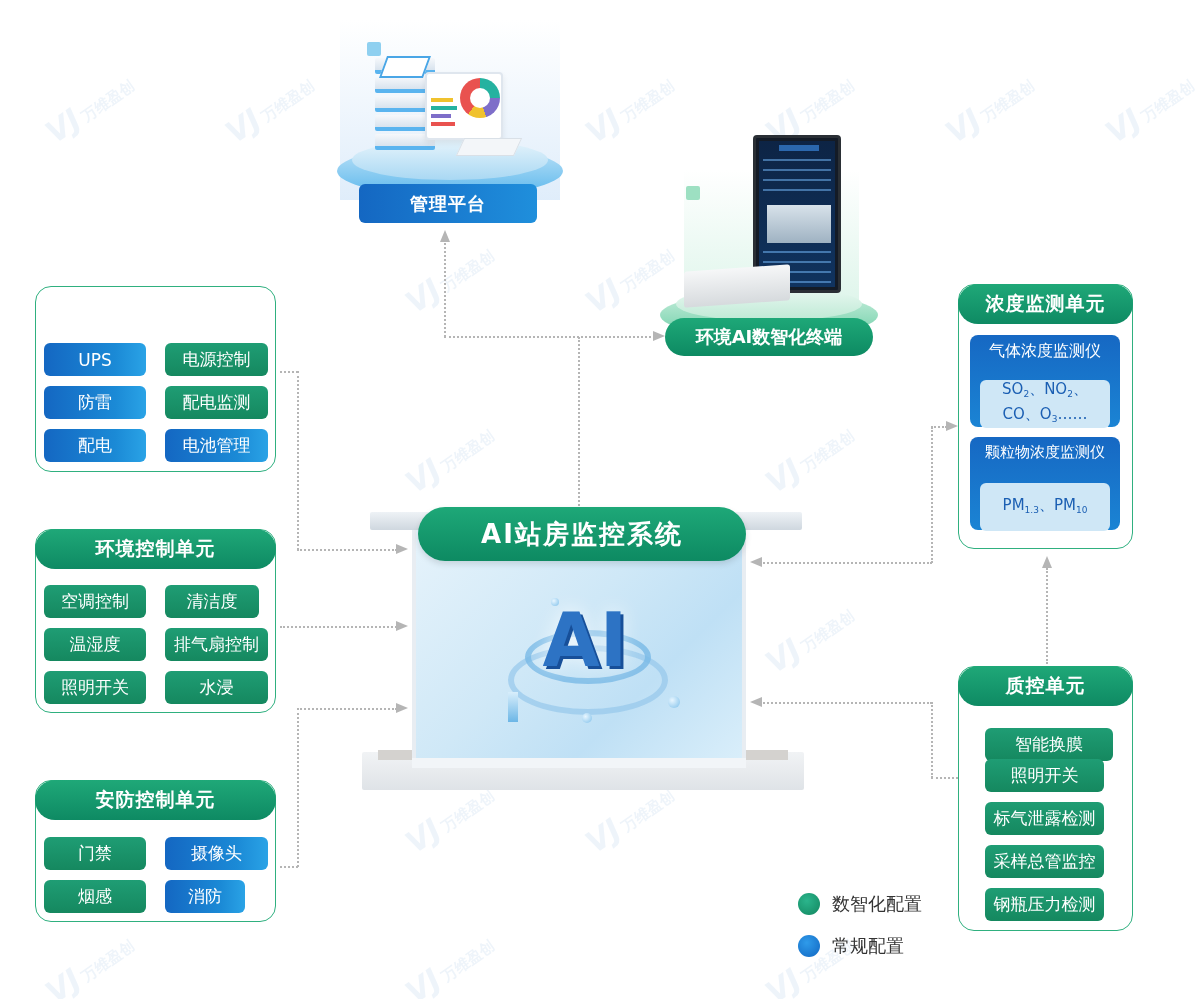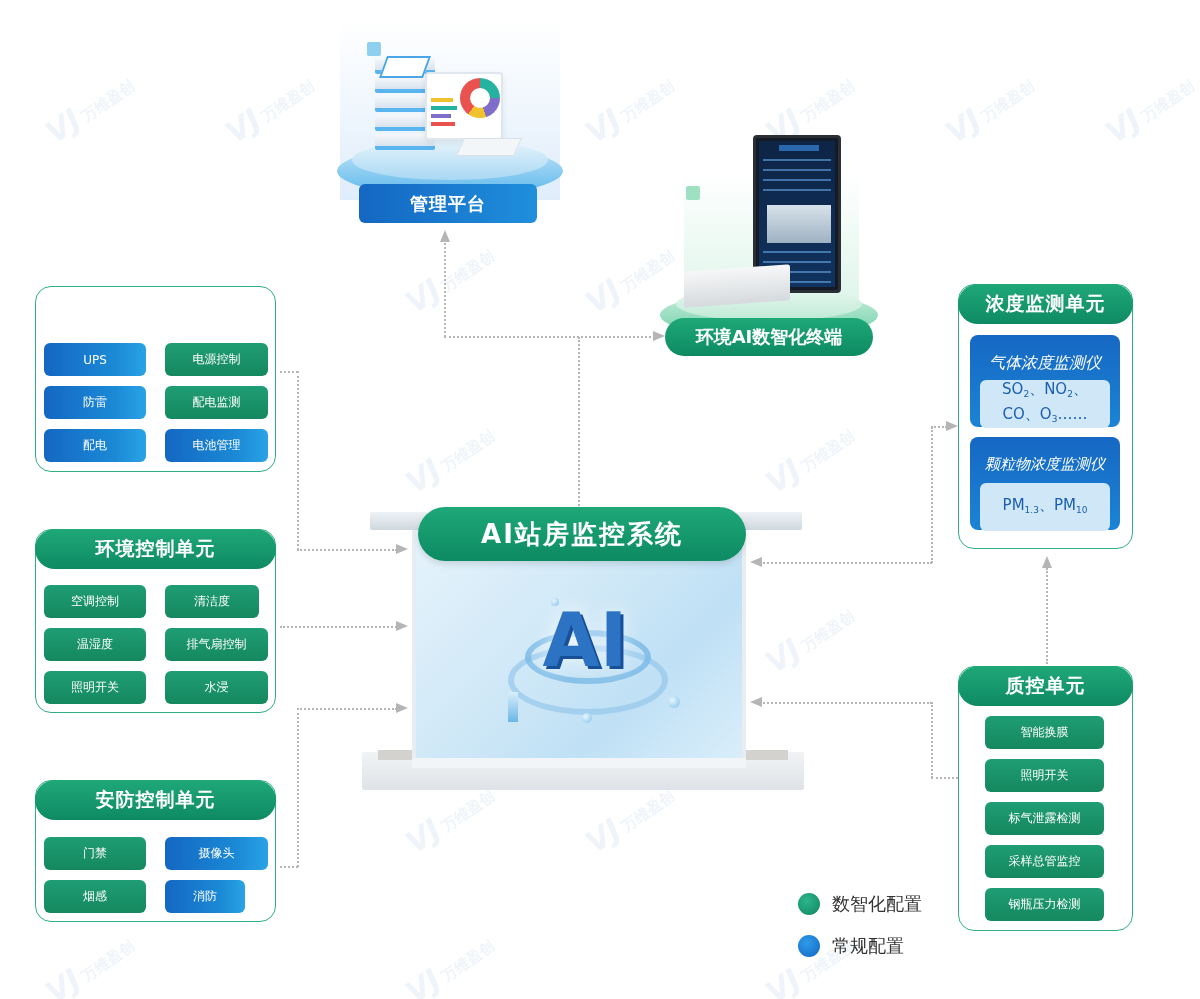--- a/index.html
+++ b/index.html
@@ -8,21 +8,21 @@
 
   
   .wm { position: absolute; color: rgba(120,170,220,0.13); font-weight: bold; font-size: 15px; transform: rotate(-35deg); white-space: nowrap; pointer-events: none; }
   .wm .vj { font-size: 30px; font-style: italic; margin-right: 4px; }
 
   
   .unit { position: absolute; border: 1.5px solid #2fb07f; border-radius: 16px; background: #fff; }
   .unit-title { position: absolute; left: -1px; right: -1px; top: -1px; height: 40px; border-radius: 20px;
     background: linear-gradient(180deg, #1fa878 0%, #0e8a63 100%); color: #fff; font-weight: bold; font-size: 19px;
     display: flex; align-items: center; justify-content: center; letter-spacing: 1px; }
-  .btn { position: absolute; height: 33px; border-radius: 6px; color: #fff; font-size: 12px;
+  .btn { position: absolute; height: 33px; border-radius: 6px; color: #fff; font-size: 17px;
     display: flex; align-items: center; justify-content: center; }
   .btn.blue { background: linear-gradient(90deg, #1467c2 0%, #1b8ad6 70%, #2aa3e6 100%); }
   .btn.green { background: linear-gradient(180deg, #1f9d74 0%, #15885f 100%); }
 
   
   .dash-h { position: absolute; height: 0; border-top: 2px dotted #b5b5b5; }
   .dash-v { position: absolute; width: 0; border-left: 2px dotted #b5b5b5; }
   .arrow-r, .arrow-l, .arrow-u { position: absolute; width: 0; height: 0; }
   .arrow-r { border-top: 5px solid transparent; border-bottom: 5px solid transparent; border-left: 12px solid #b5b5b5; }
   .arrow-l { border-top: 5px solid transparent; border-bottom: 5px solid transparent; border-right: 12px solid #b5b5b5; }
@@ -64,21 +64,21 @@
   .tablet .hdr { position:absolute; left: 20px; top: 4px; width: 40px; height: 6px; background:#2b67ad; }
   .tablet .row { position:absolute; left: 4px; right:4px; height: 2px; background: rgba(120,190,255,0.5); }
   .tablet .img { position:absolute; left: 8px; top: 64px; width: 64px; height: 38px; background: linear-gradient(180deg,#d8e2ea,#9fb2c2); }
   .gateway { position: absolute; left: 684px; top: 268px; width: 106px; height: 36px; background: linear-gradient(180deg,#f6f7f8,#d6dadd); border-radius: 3px; transform: skewY(-4deg); }
   .term-label { position: absolute; left: 665px; top: 318px; width: 208px; height: 38px; border-radius: 19px;
     background: linear-gradient(180deg,#1ea878,#0d8a62); color:#fff; font-size: 18px; font-weight: bold;
     display:flex; align-items:center; justify-content:center; }
 
   
   .monitor-box { position: absolute; left: 970px; width: 150px; border-radius: 8px; background: linear-gradient(180deg,#1668c3,#1b84d4); }
-  .monitor-box .mt { position: absolute; left: 0; right: 0; top: 18px; text-align: center; font-size: 16px; color: #fff; font-style: italic; }
+  .monitor-box .mt { position: absolute; left: 0; right: 0; top: 6px; text-align: center; font-size: 16px; color: #fff; }
   .monitor-box .mv { position: absolute; left: 10px; right: 10px; border-radius: 6px; background: #cfe7f6; color: #1b5fb3; font-size: 15px; text-align: center; display:flex; flex-direction: column; align-items:center; justify-content:center; line-height: 20px; margin-top: 8px; }
   sub { font-size: 9px; vertical-align: -3px; }
 
   
   .legend-dot { position: absolute; width: 22px; height: 22px; border-radius: 50%; }
   .legend-text { position: absolute; color: #333; font-size: 18px; }
 </style>
 </head>
 <body>
 
@@ -238,21 +238,21 @@
 </div>
 <div class="monitor-box" style="top:437px;height:93px">
   <div class="mt" style="font-size:15px">颗粒物浓度监测仪</div>
   <div class="mv" style="top:38px;height:48px">
     <div><span>PM</span><sub>1.3</sub><span>、PM</span><sub>10</sub></div>
   </div>
 </div>
 
 <div class="unit" style="left:958px;top:666px;width:175px;height:265px">
   <div class="unit-title">质控单元</div>
-  <div class="btn green" style="left:26px;top:49px;width:119px">智能换膜</div>
+  <div class="btn green" style="left:26px;top:61px;width:128px">智能换膜</div>
   <div class="btn green" style="left:26px;top:92px;width:119px">照明开关</div>
   <div class="btn green" style="left:26px;top:135px;width:119px">标气泄露检测</div>
   <div class="btn green" style="left:26px;top:178px;width:119px">采样总管监控</div>
   <div class="btn green" style="left:26px;top:221px;width:119px">钢瓶压力检测</div>
 </div>
 
 <div>
   <div class="legend-dot" style="left:798px;top:893px;background:radial-gradient(circle at 40% 35%,#2bb58c,#12865f)"></div>
   <div class="legend-text" style="left:832px;top:892px">数智化配置</div>
   <div class="legend-dot" style="left:798px;top:935px;background:radial-gradient(circle at 40% 35%,#2f9bea,#1167c2)"></div>

